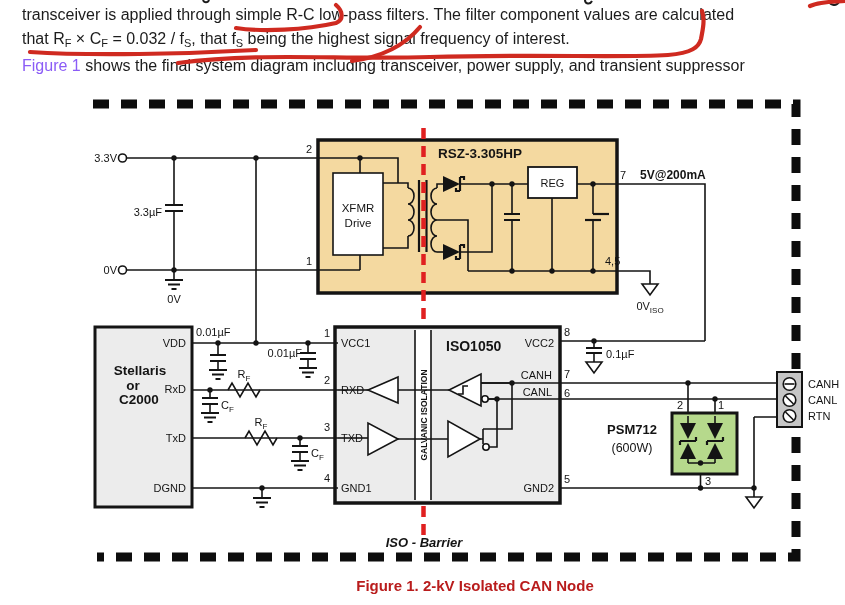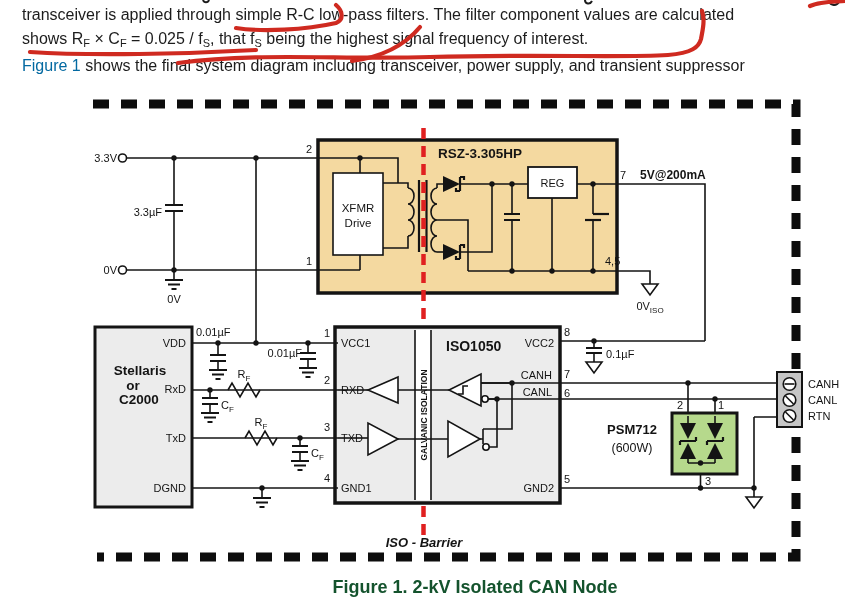--- a/index.html
+++ b/index.html
@@ -3,23 +3,23 @@
 <meta charset="utf-8">
 <style>
   html,body{margin:0;padding:0;background:#fff;}
   #stage{position:relative;width:845px;height:605px;background:#fff;overflow:hidden;
          font-family:"Liberation Sans",sans-serif;color:#1c1c1c;}
   .para{position:absolute;left:22px;white-space:nowrap;font-size:16px;letter-spacing:0;z-index:1;}
   .para .sub{font-size:11px;position:relative;top:3px;}
   #para1{top:6px;}
   #para2{top:30px;}
   #para3{top:57px;}
-  .link{color:#0369a1;}
+  .link{color:#8b5cf6;}
   #caption{position:absolute;top:577px;left:105px;width:740px;text-align:center;
-           font-size:18px;font-weight:bold;color:#14532d;z-index:1;}
+           font-size:15px;font-weight:bold;color:#b91c1c;z-index:1;}
   #overlay{position:absolute;left:0;top:0;z-index:3;pointer-events:none;}
   
   .t{font-family:"Liberation Sans",sans-serif;fill:#141414;}
   .fs11{font-size:11px;}
   .fs12{font-size:12px;}
   .b{font-weight:bold;}
   .i{font-style:italic;}
   .w{stroke:#141414;stroke-width:1.6;fill:none;}
   .w2{stroke:#141414;stroke-width:2.2;fill:none;}
   .gb{stroke:#141414;stroke-width:1.8;fill:none;}
@@ -28,21 +28,21 @@
   .blk{fill:#141414;}
   .pen{fill:none;stroke-width:4.2;stroke-linecap:round;stroke-linejoin:round;}
 </style>
 </head>
 <body>
 
 <div id="stage">
 
   <div class="para" id="para1"><span>transceiver is applied through simple R-C low-pass filters. The filter component values are calculated</span></div>
 
-  <div class="para" id="para2"><span>shows R</span><span class="sub">F</span><span> × C</span><span class="sub">F</span><span> = 0.025 / f</span><span class="sub">S</span><span>, that f</span><span class="sub">S</span><span> being the highest signal frequency of interest.</span></div>
+  <div class="para" id="para2"><span>that R</span><span class="sub">F</span><span> × C</span><span class="sub">F</span><span> = 0.032 / f</span><span class="sub">S</span><span>, that f</span><span class="sub">S</span><span> being the highest signal frequency of interest.</span></div>
 
   <div class="para" id="para3"><span class="link">Figure 1</span><span> shows the final system diagram including transceiver, power supply, and transient suppressor</span></div>
 
   <div id="caption">Figure 1. 2-kV Isolated CAN Node</div>
 
   <svg id="overlay" width="845" height="605" viewBox="0 0 845 605">
 
     <path d="M93,104 H796 V557 H97" fill="none" stroke="#0d0d0d" stroke-width="9" stroke-dasharray="16 12"></path>
 
     <g>

